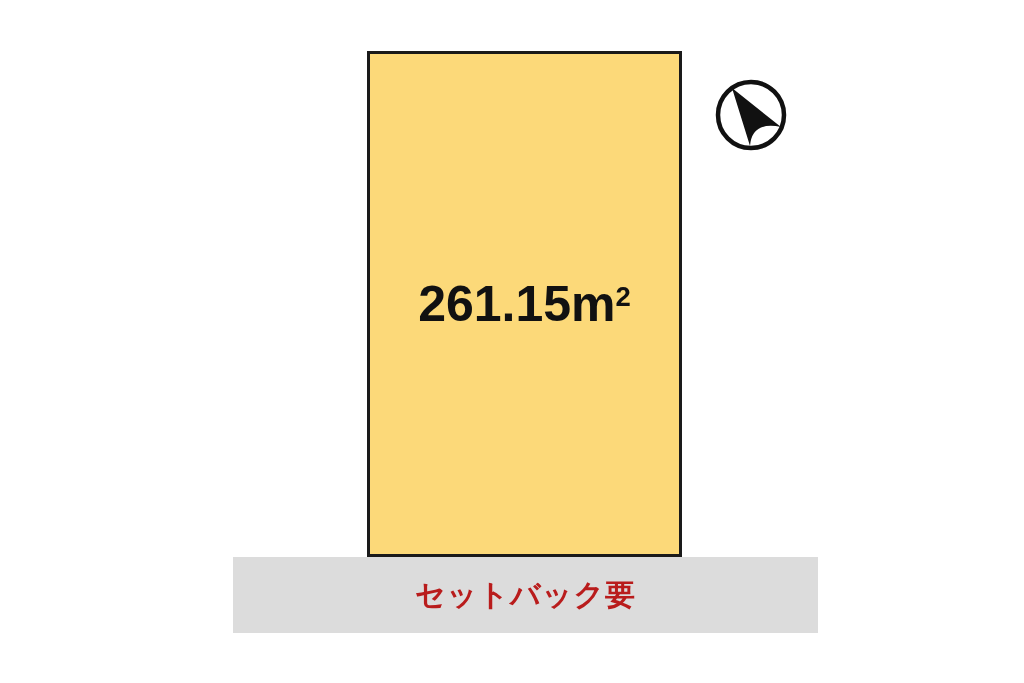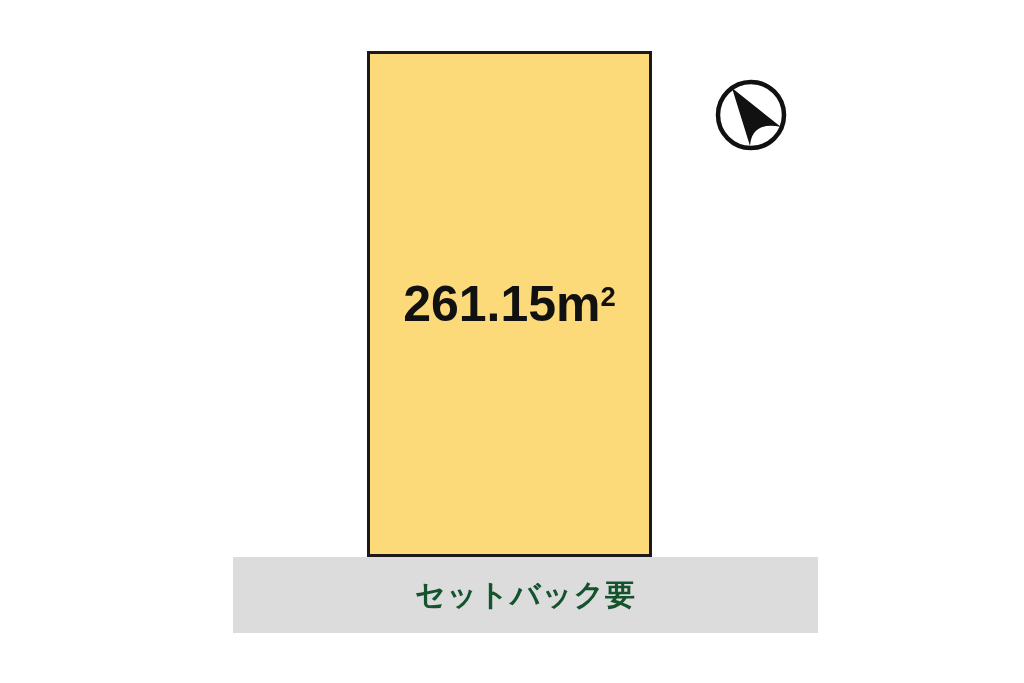--- a/index.html
+++ b/index.html
@@ -23,29 +23,29 @@
     width: 585px;
     height: 76px;
     background: #DCDCDC;
     display: flex;
     align-items: center;
     justify-content: center;
   }
   .road-strip .road-label {
     font-size: 30px;
     font-weight: 600;
-    color: #14532d;
+    color: #b91c1c;
     letter-spacing: 1px;
   }
   
   .land-plot {
     position: absolute;
     left: 367px;
     top: 51px;
-    width: 285px;
+    width: 315px;
     height: 506px;
     box-sizing: border-box;
     background: #FCD979;
     border: 3px solid #1A1A1A;
     display: flex;
     align-items: center;
     justify-content: center;
   }
   .area-block {
     text-align: center;

